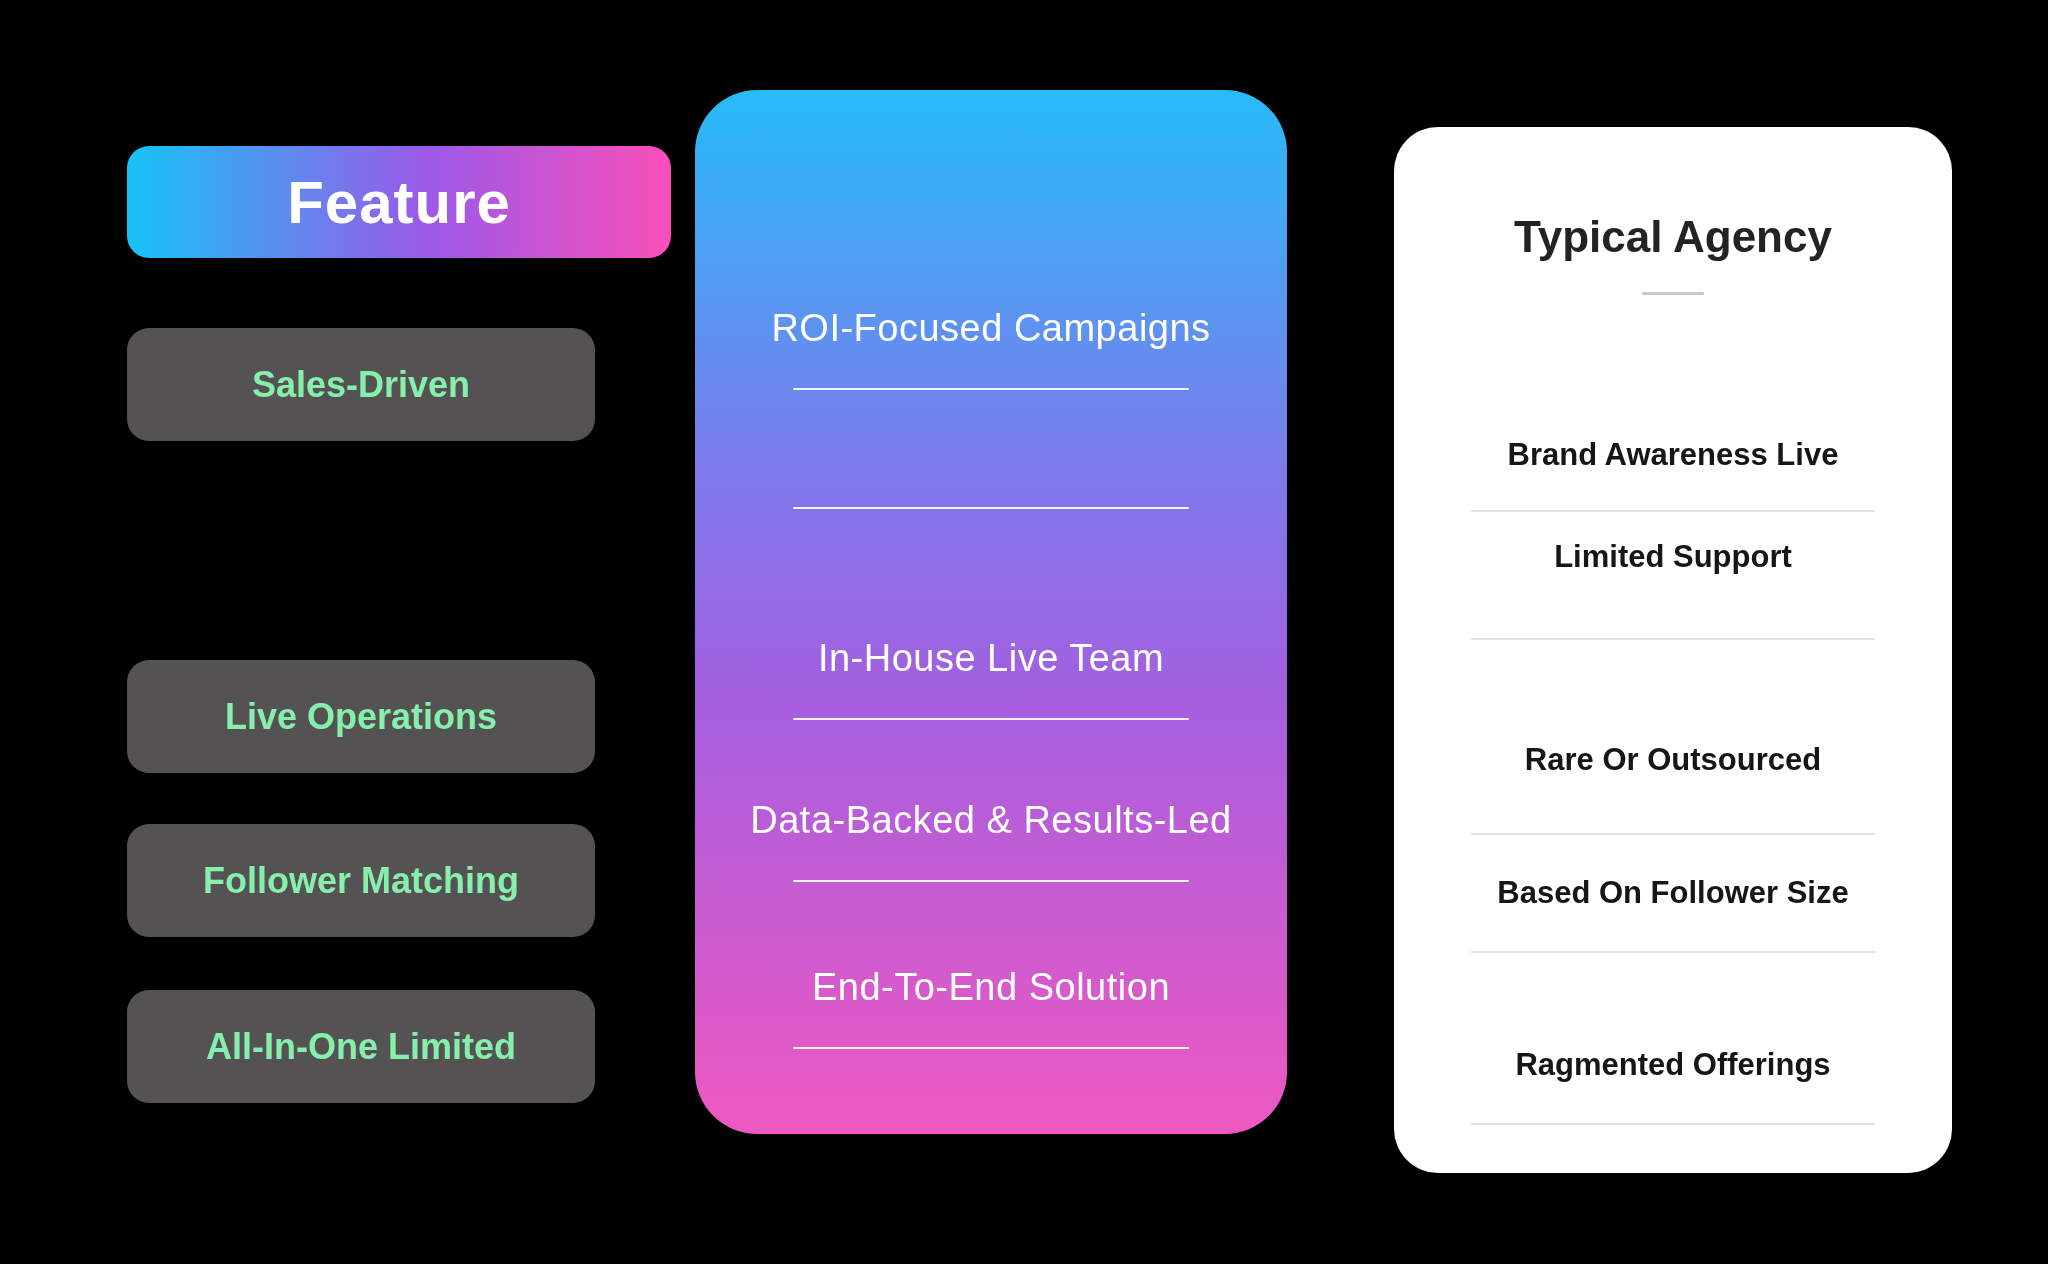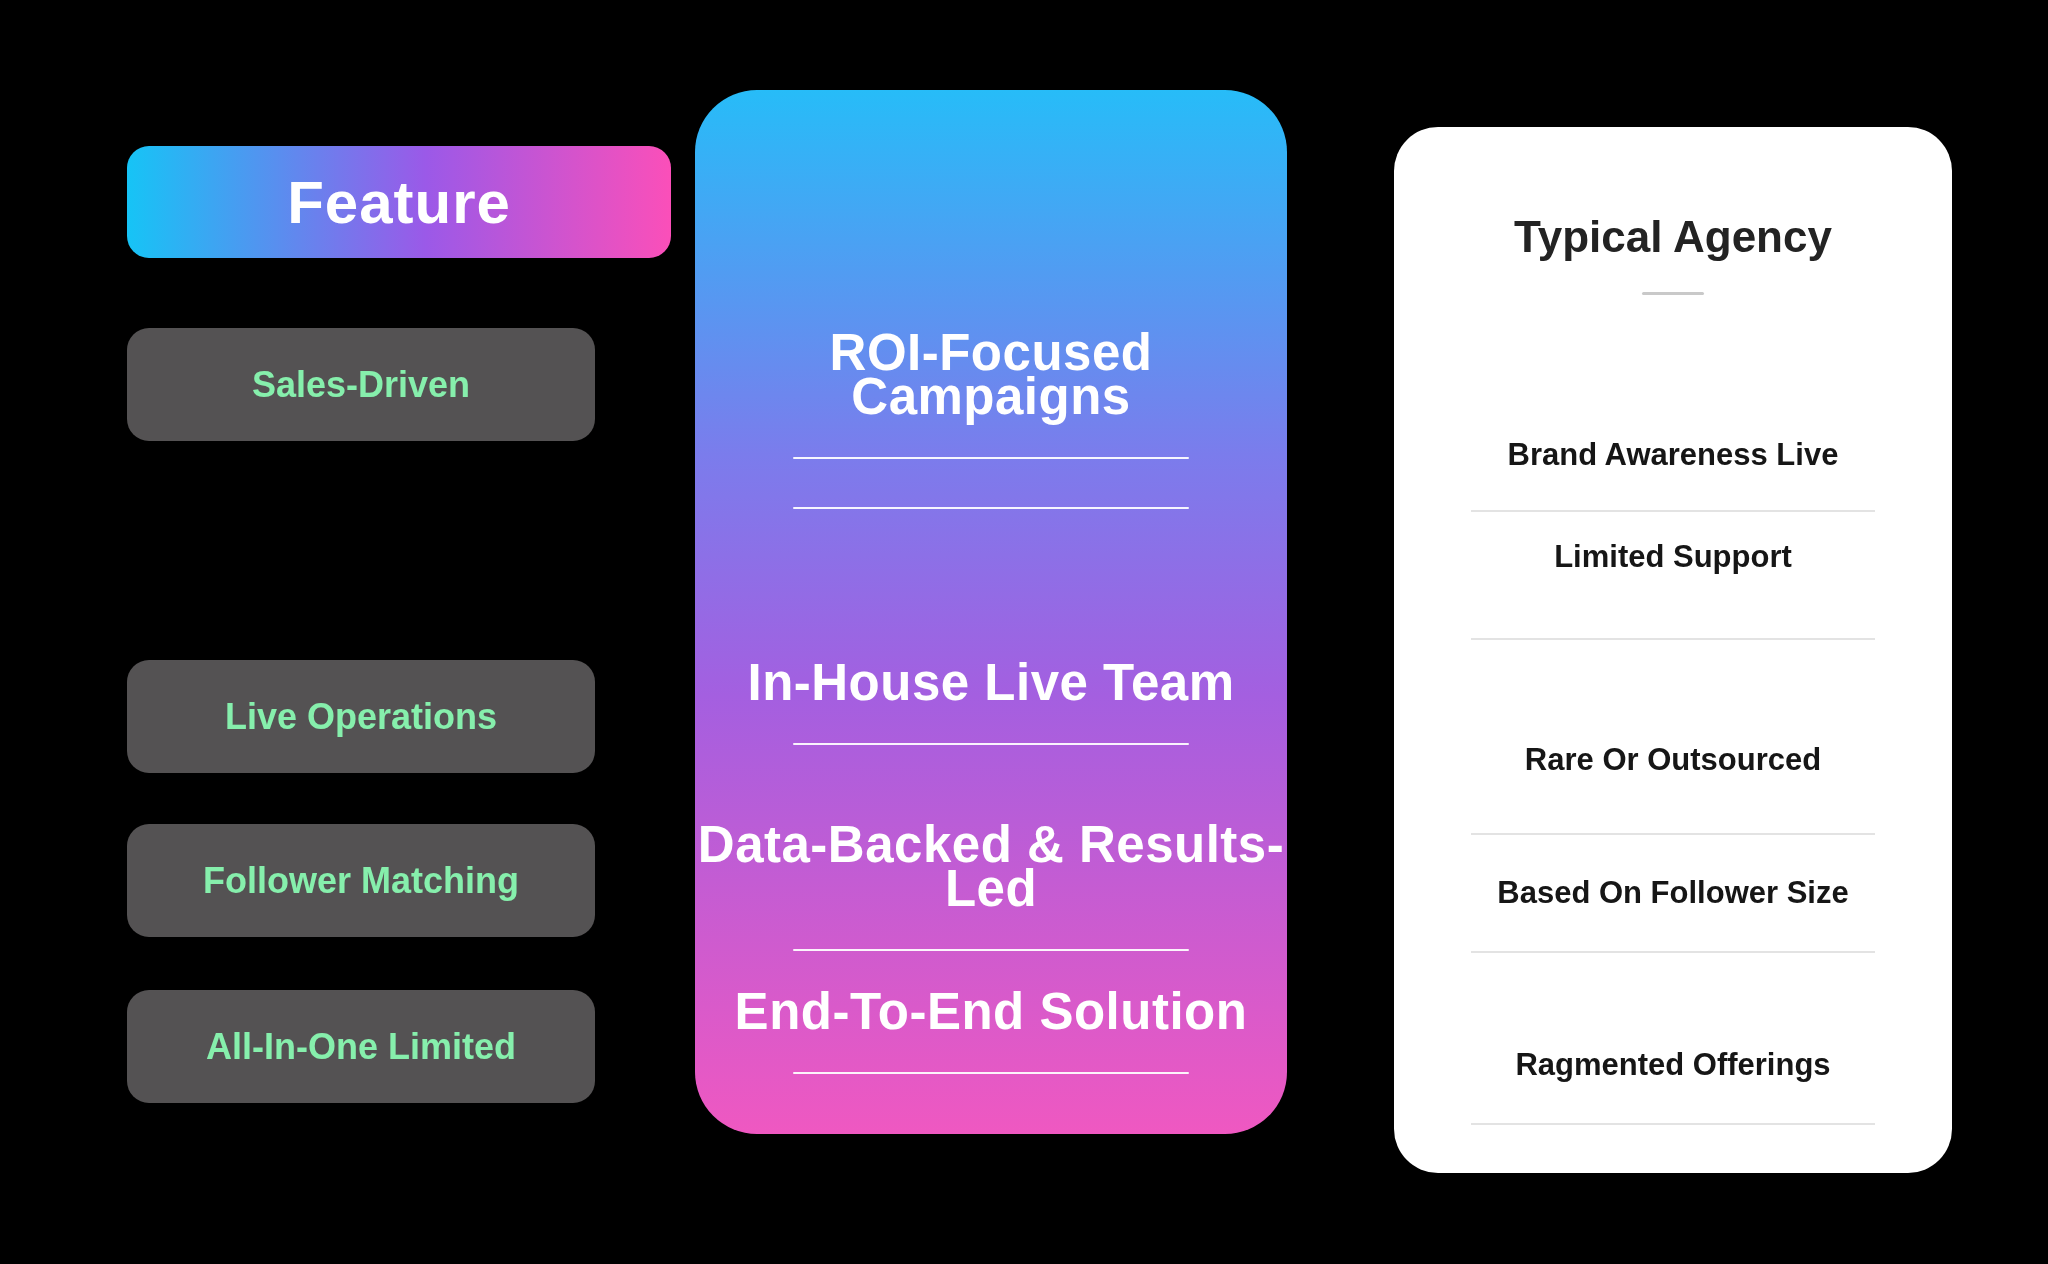--- a/index.html
+++ b/index.html
@@ -28,21 +28,21 @@
 
   
   .mid-card{
     position:absolute;left:695px;top:90px;width:592px;height:1044px;
     border-radius:62px;
     background:linear-gradient(180deg,#27BCF8 0%,#7B7CEC 35%,#A45FE0 58%,#EF58C1 100%);
   }
   .mrow{position:absolute;left:0;width:100%;text-align:center;}
   .mr1{top:216px}.mr2{top:379px}.mr3{top:546px}.mr4{top:708px}.mr5{top:875px}
   .mtext{
-    color:#fff;font-size:51px;font-weight:700;line-height:44px;letter-spacing:.5px;margin-top:25px;
+    color:#fff;font-size:38px;font-weight:400;line-height:44px;letter-spacing:.5px;
   }
   .mline{
     width:396px;height:2px;background:rgba(255,255,255,.93);
     margin:38px auto 0;border-radius:1px;
   }
 
   
   .right-card{
     position:absolute;left:1394px;top:115px;width:558px;height:1046px;
     background:#ffffff;border-radius:44px;margin-top:12px;

